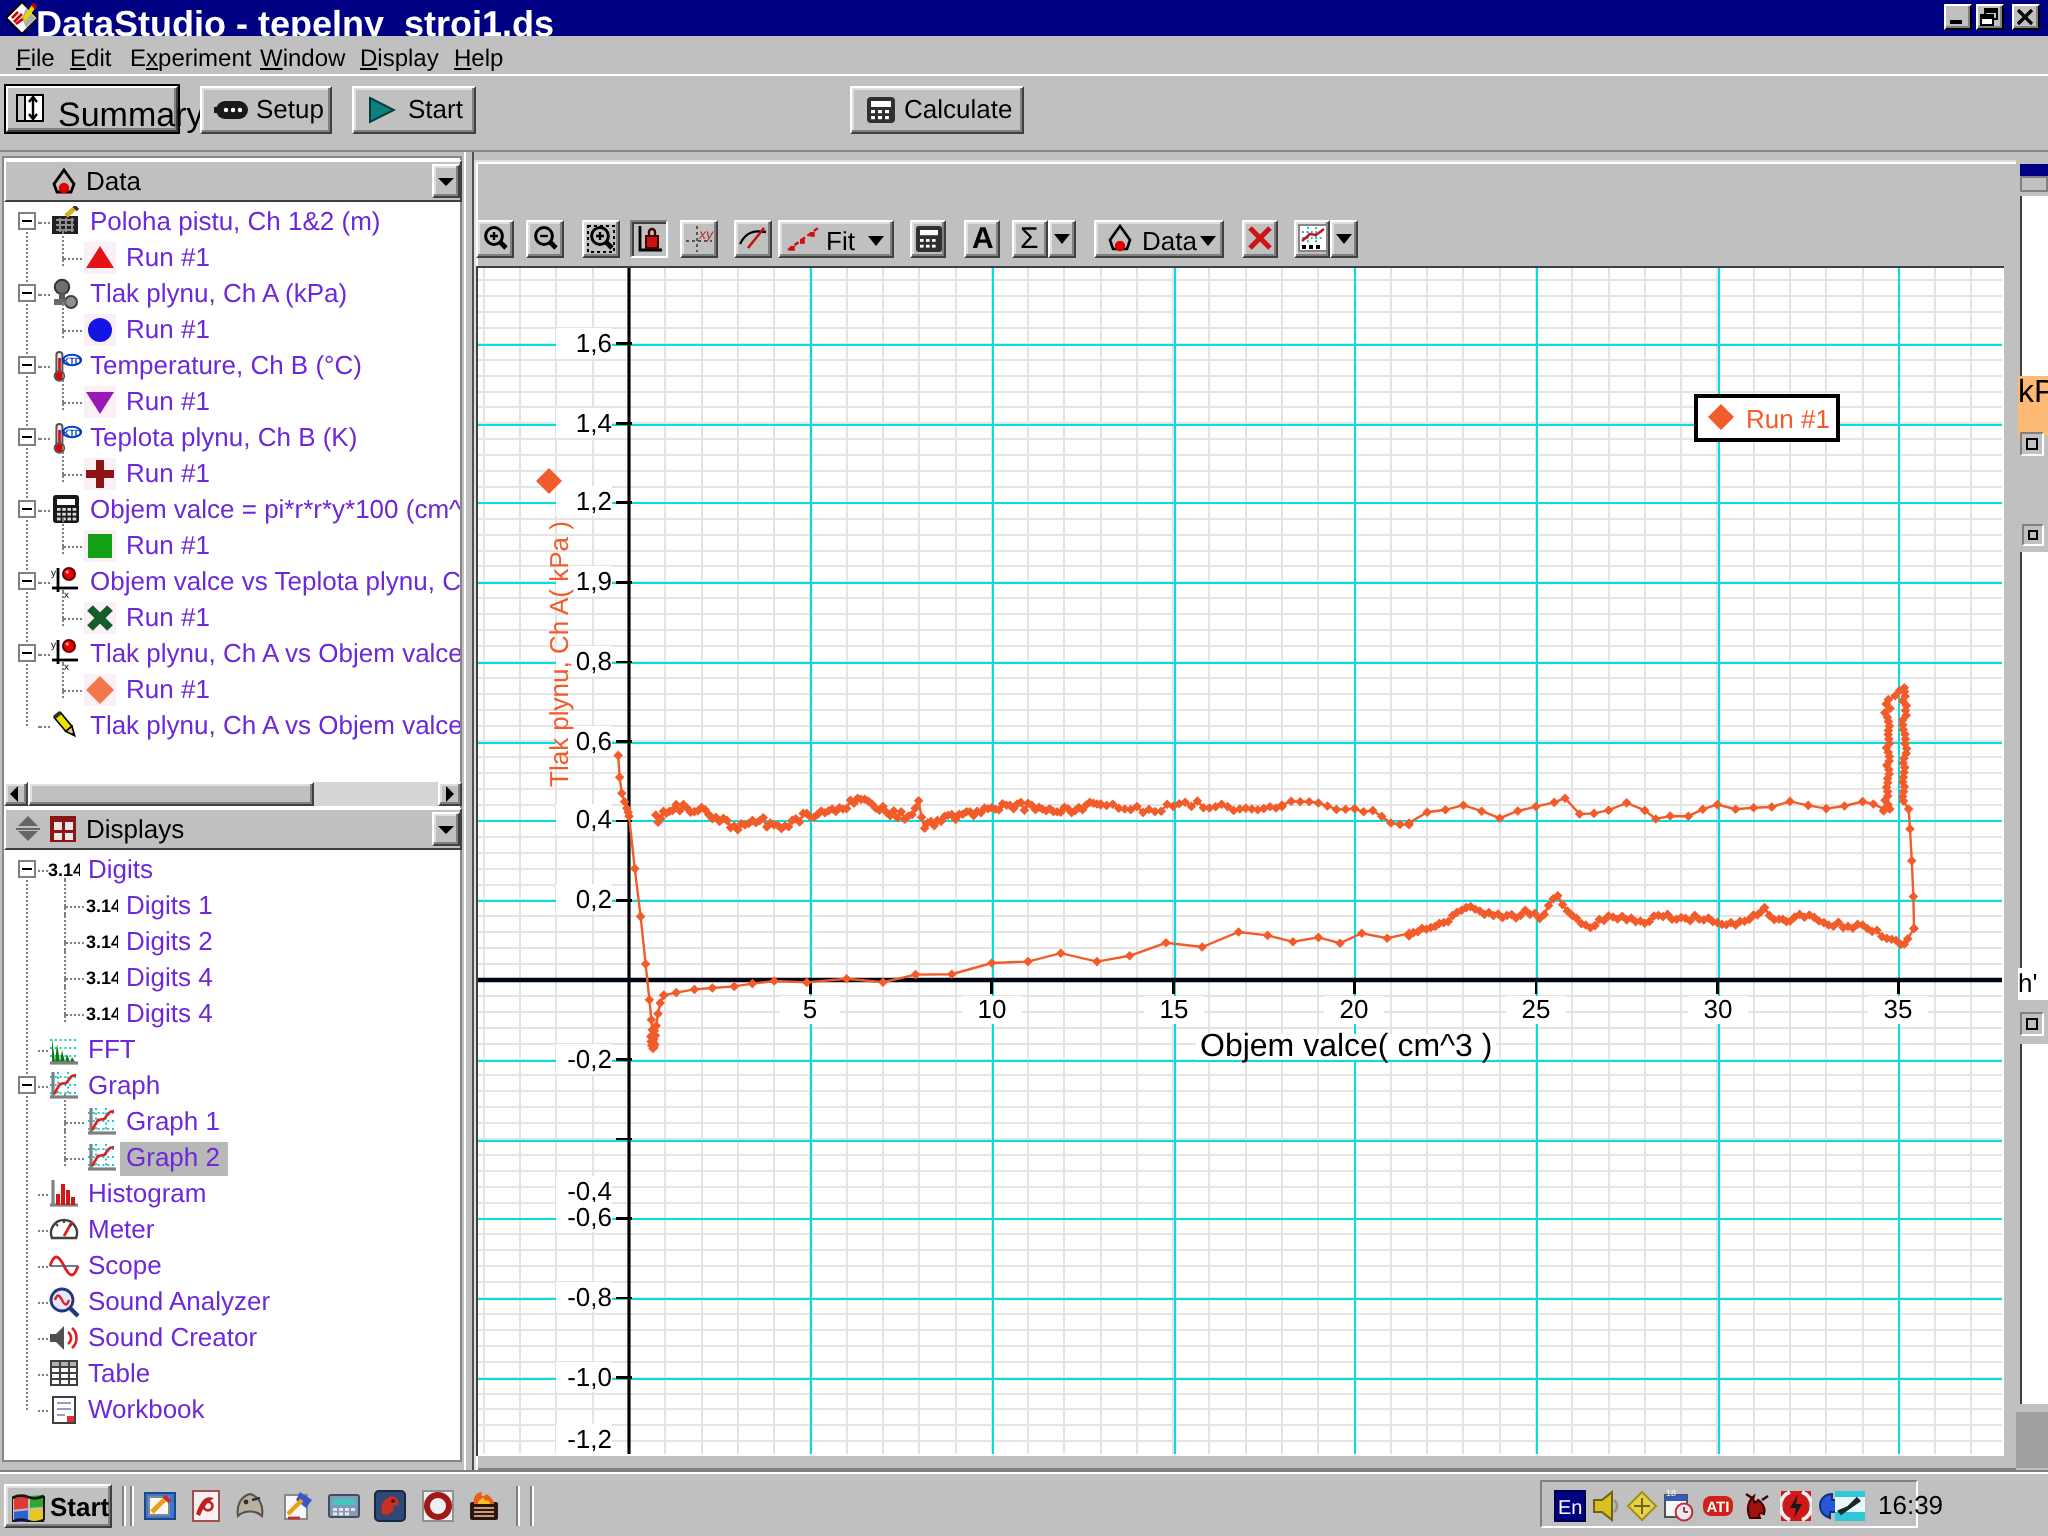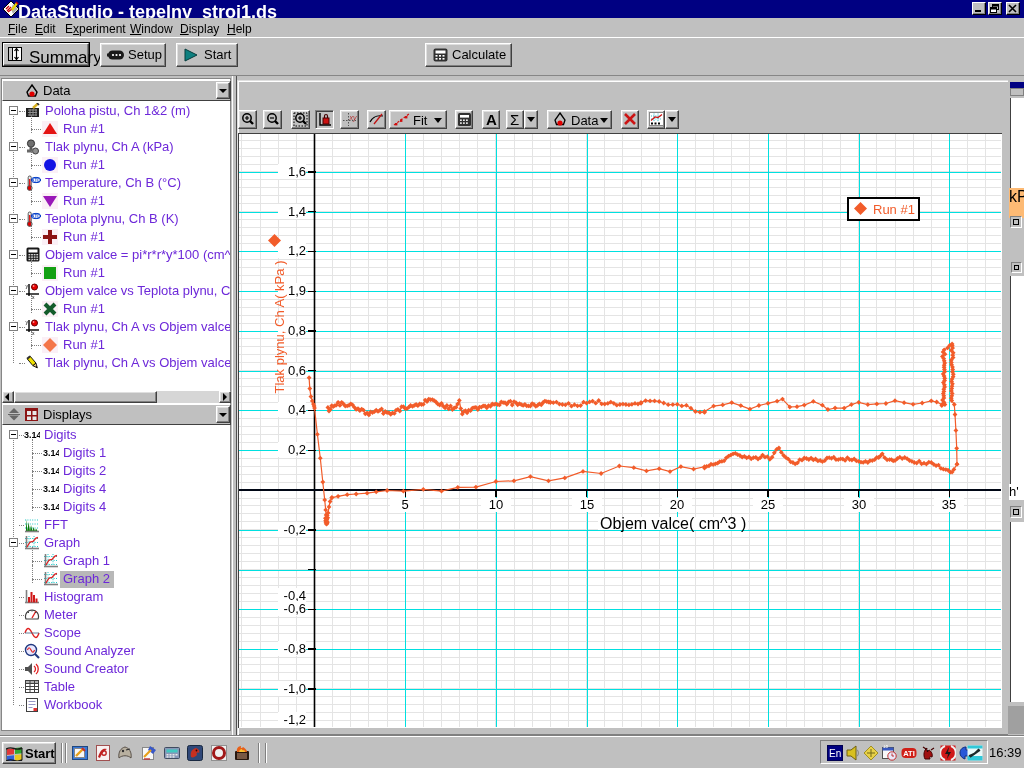--- a/index.html
+++ b/index.html
@@ -1304,21 +1304,21 @@
         <path d="M3,7 C2,3 5,1 7,1 C6,3 8,4 9,2 C11,3 13,5 13,7 Z" fill="#e86018"></path>
         <path d="M5,7 C5,5 7,4 8,4 C8,5 9,6 10,5 C11,6 11,7 11,7 Z" fill="#f8c030"></path>
         <g stroke="#c89878">
           <line x1="3" y1="9" x2="13" y2="9"></line>
           <line x1="3" y1="11" x2="13" y2="11"></line>
           <line x1="3" y1="13" x2="13" y2="13"></line>
         </g>
       </svg>
       <div class="abs" style="left:258px;top:6px;width:2px;height:20px;border-left:1px solid #808080;border-right:1px solid #fff"></div>
       <div class="abs" style="left:265px;top:6px;width:2px;height:20px;border-left:1px solid #808080;border-right:1px solid #fff"></div>
-      <div class="abs sunk" style="left:820px;top:3px;width:168px;height:24px">
+      <div class="abs sunk" style="left:770px;top:3px;width:189px;height:24px">
         <svg class="abs" style="left:6px;top:4px" width="16" height="16">
           <rect x="0.5" y="0.5" width="15" height="15" fill="#000080" stroke="#000050"></rect>
           <text x="2" y="12" font-size="10" fill="#fff" font-family="Liberation Sans">En</text>
         </svg>
         <svg class="abs" style="left:24px;top:4px" width="16" height="16">
           <polygon points="2,5 6,5 11,1 11,15 6,11 2,11" fill="#d8c020" stroke="#706010"></polygon>
           <path d="M12,5 C14,6.5 14,9.5 12,11" fill="none" stroke="#909090" stroke-width="1.2"></path>
         </svg>
         <svg class="abs" style="left:42px;top:4px" width="16" height="16">
           <polygon points="8,1 15,8 8,15 1,8" fill="#e8d048" stroke="#a09020"></polygon>

